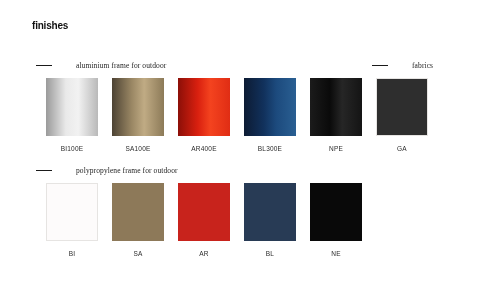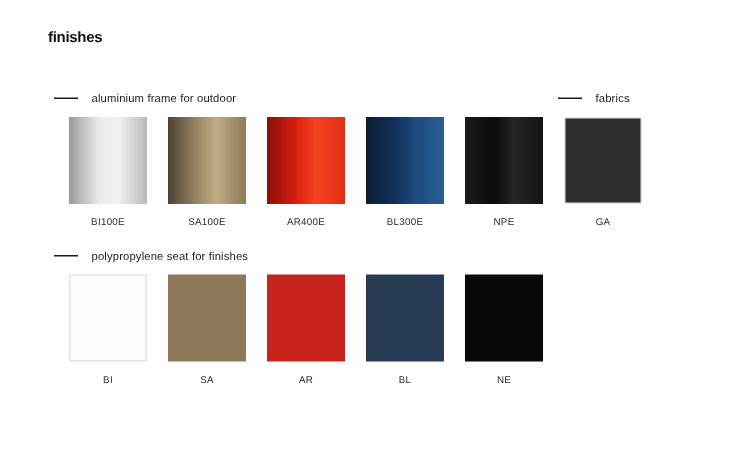--- a/index.html
+++ b/index.html
@@ -24,21 +24,22 @@
     font-weight: bold;
     letter-spacing: -0.2px;
     color: #111111;
   }
 
   
   .section-header {
     position: absolute;
     display: flex;
     align-items: center;
-    gap: 9px;
+    gap: 24px;
+    font-family: Liberation Serif, serif;
   }
   .header-dash {
     display: block;
     width: 16px;
     height: 1px;
     background: #1a1a1a;
   }
   .section-label {
     font-size: 7.5px;
     color: #1c1c1c;
@@ -111,21 +112,21 @@
       <div class="swatch-label">BL300E</div>
     </div>
     <div class="swatch-cell">
       <div class="swatch-chip" style="background: linear-gradient(to right, rgb(27, 27, 27) 0%, rgb(10, 10, 10) 38%, rgb(38, 38, 38) 62%, rgb(20, 20, 20) 100%);"></div>
       <div class="swatch-label">NPE</div>
     </div>
   </div>
 
 <div class="section-header" id="header-polypropylene">
   <span class="header-dash"></span>
-  <span class="section-label">polypropylene seat for finishes</span>
+  <span class="section-label">polypropylene frame for outdoor</span>
 </div>
 
 <div class="swatch-row" id="row-polypropylene">
     <div class="swatch-cell">
       <div class="swatch-chip bordered" style="background: rgb(253, 251, 251);"></div>
       <div class="swatch-label">BI</div>
     </div>
     <div class="swatch-cell">
       <div class="swatch-chip" style="background: rgb(141, 121, 89);"></div>
       <div class="swatch-label">SA</div>

